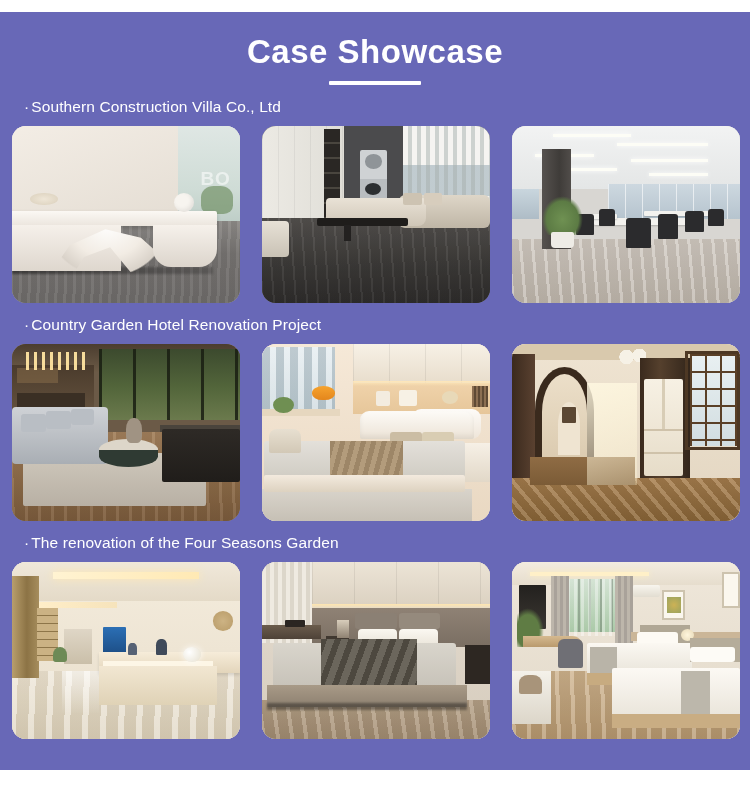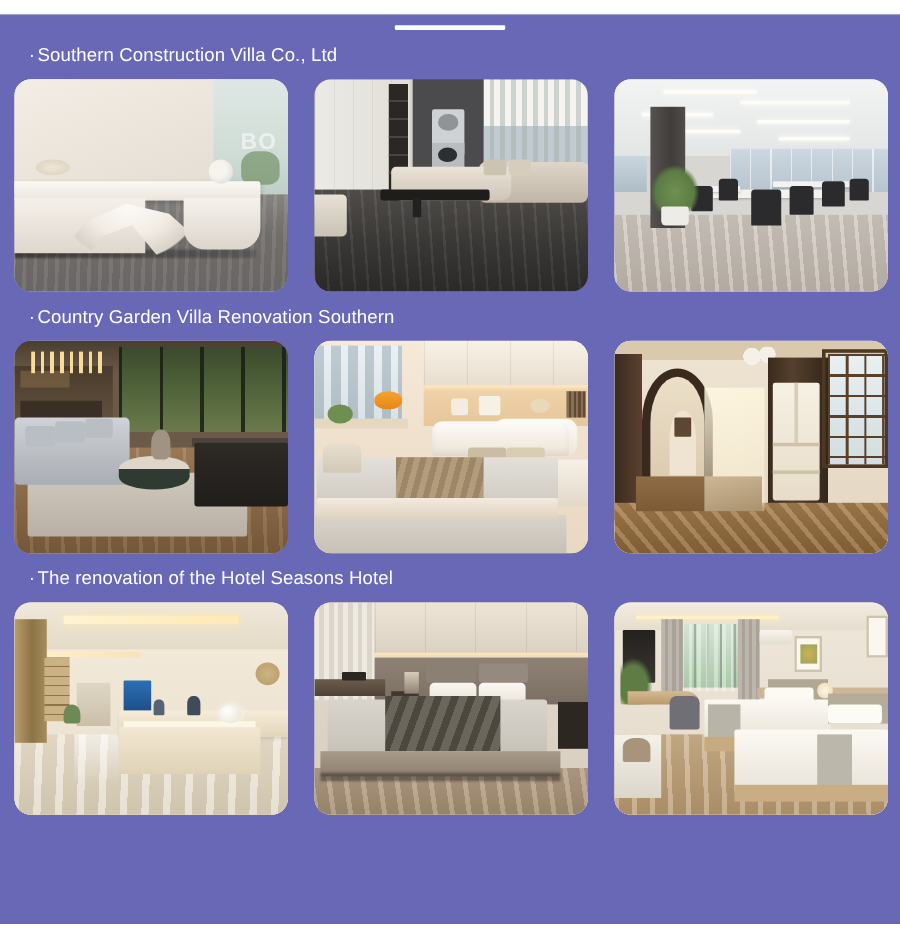--- a/index.html
+++ b/index.html
@@ -422,20 +422,21 @@
       background:linear-gradient(180deg,#f4f1ea,#dcd6c9);}
   .s-twin .cartBag { position:absolute; left:3%; top:64%; width:10%; height:11%;
       background:#a8947a; border-radius:40% 40% 10% 10%;}
 </style>
 </head>
 <body>
 
 <div id="page">
   <div id="banner">
 
+    <h1 class="page-title">Case Showcase</h1>
     <div class="title-underline"></div>
 
     <div class="section">
       <div class="section-heading"><span class="bullet">·</span><span>Southern Construction Villa Co., Ltd</span></div>
       <div class="row">
 
         <div class="card">
           <div class="scene s-desk">
             <div class="wall"></div>
             <div class="glass"></div>
@@ -499,21 +500,21 @@
             <div class="plant"></div>
             <div class="pot"></div>
           </div>
 
         </div>
 
       </div>
     </div>
 
     <div class="section">
-      <div class="section-heading"><span class="bullet">·</span><span>Country Garden Villa Renovation Southern</span></div>
+      <div class="section-heading"><span class="bullet">·</span><span>Country Garden Hotel Renovation Project</span></div>
       <div class="row">
 
         <div class="card">
           <div class="scene s-villa">
             <div class="ceil"></div>
             <div class="glassw"></div>
             <div class="wallL"></div>
             <div class="woodl"></div>
             <div class="chand"></div>
             <div class="floor"></div>
@@ -580,21 +581,21 @@
             <div class="floorMid"></div>
             <div class="sunpatch"></div>
           </div>
 
         </div>
 
       </div>
     </div>
 
     <div class="section">
-      <div class="section-heading"><span class="bullet">·</span><span>The renovation of the Hotel Seasons Hotel</span></div>
+      <div class="section-heading"><span class="bullet">·</span><span>The renovation of the Four Seasons Garden</span></div>
       <div class="row">
 
         <div class="card">
           <div class="scene s-lobby">
             <div class="wall"></div>
             <div class="ceil"></div>
             <div class="cove"></div>
             <div class="cove2"></div>
             <div class="floor"></div>
             <div class="colL"></div>

